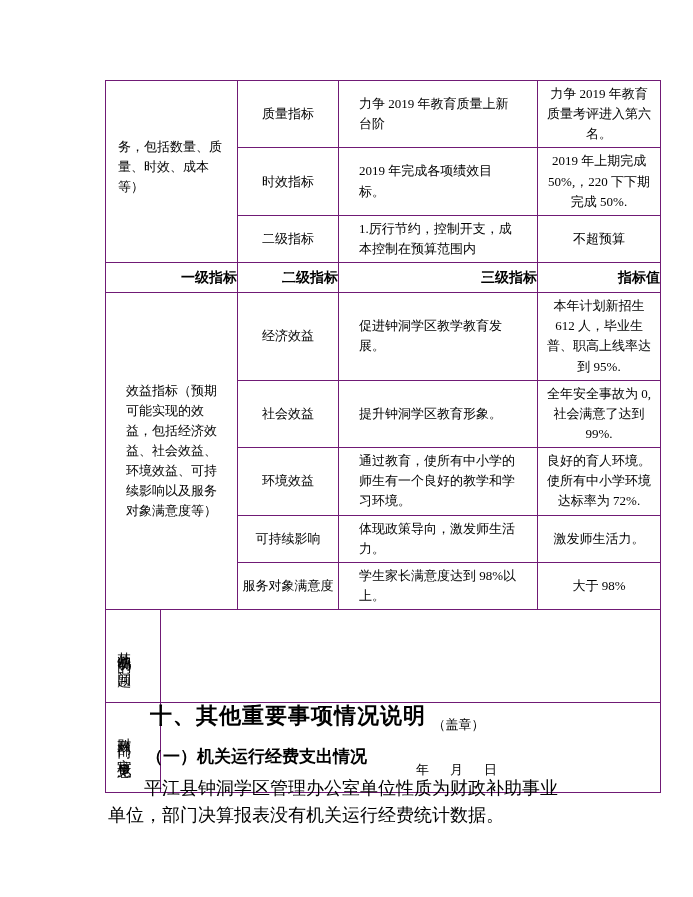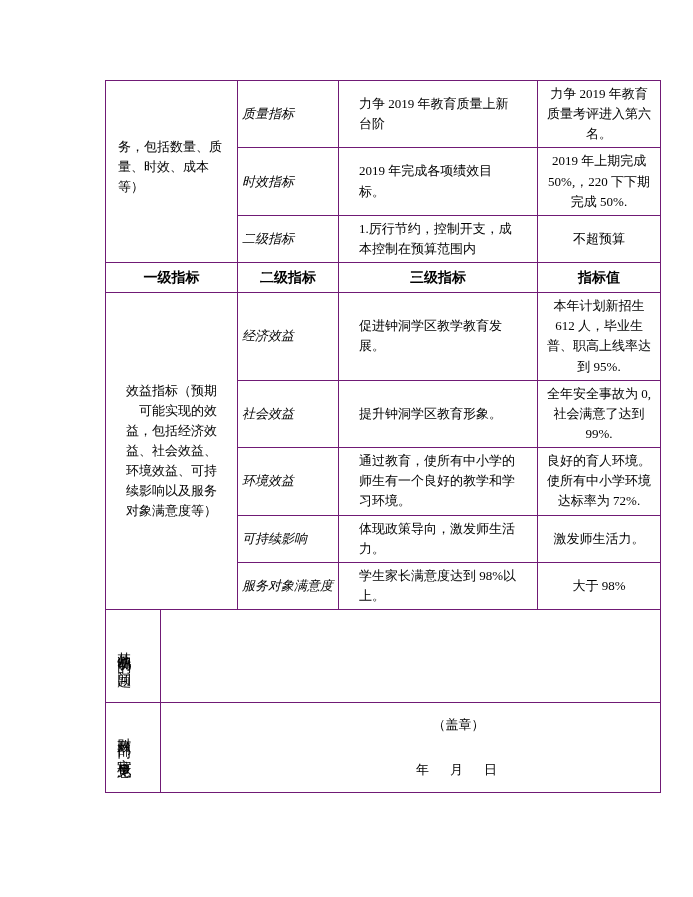--- a/index.html
+++ b/index.html
@@ -26,32 +26,32 @@
   .report-table td, .report-table th {
     border:1px solid #701a75;
     font-size:13px;
     line-height:1.55;
     vertical-align:middle;
     overflow:hidden;
   }
   .report-table th {
     font-size:14px;
     font-weight:bold;
-    text-align:center;
+    text-align:right;
   }
-  .cell-ind  { font-size:14px; padding:2px 4px;font-style:italic; }
+  .cell-ind  { text-align:center; font-size:14px; padding:2px 4px; }
   .cell-tgt  { text-align:left;  padding:3px 20px; }
   .cell-val  { text-align:center; padding:3px 6px; }
   .cell-desc-top {
     vertical-align:top; text-align:left;
     padding:6px 12px 15px 12px;
     font-size:14px; line-height:1.6;
   }
   .cell-desc-benefit {
-    vertical-align:middle; text-align:right;
+    vertical-align:middle; text-align:left;
     padding:0 20px;
     font-size:14px; line-height:1.6;
   }
   .cell-vlabel { vertical-align:top; padding:10px 0 0 7px; }
   .cell-vlabel-mid { vertical-align:middle; padding-left:7px; }
   .vtext {
     writing-mode:vertical-rl;
     text-orientation:upright;
     display:inline-block;
     vertical-align:top;
@@ -169,14 +169,19 @@
         <span class="vtext">审核意见</span>
       </td>
       <td colspan="4" class="cell-seal">
         <div class="seal-line">（盖章）</div>
         <div class="date-line">年　月　日</div>
       </td>
     </tr>
   </tbody>
     </table>
 
+  <div class="below">
+    <div class="sec-heading">十、其他重要事项情况说明</div>
+    <div class="sec-subheading">（一）机关运行经费支出情况</div>
+    <p class="sec-paragraph">平江县钟洞学区管理办公室单位性质为财政补助事业单位，部门决算报表没有机关运行经费统计数据。</p>
+  </div>
 
 </div>
 
 </body></html>

